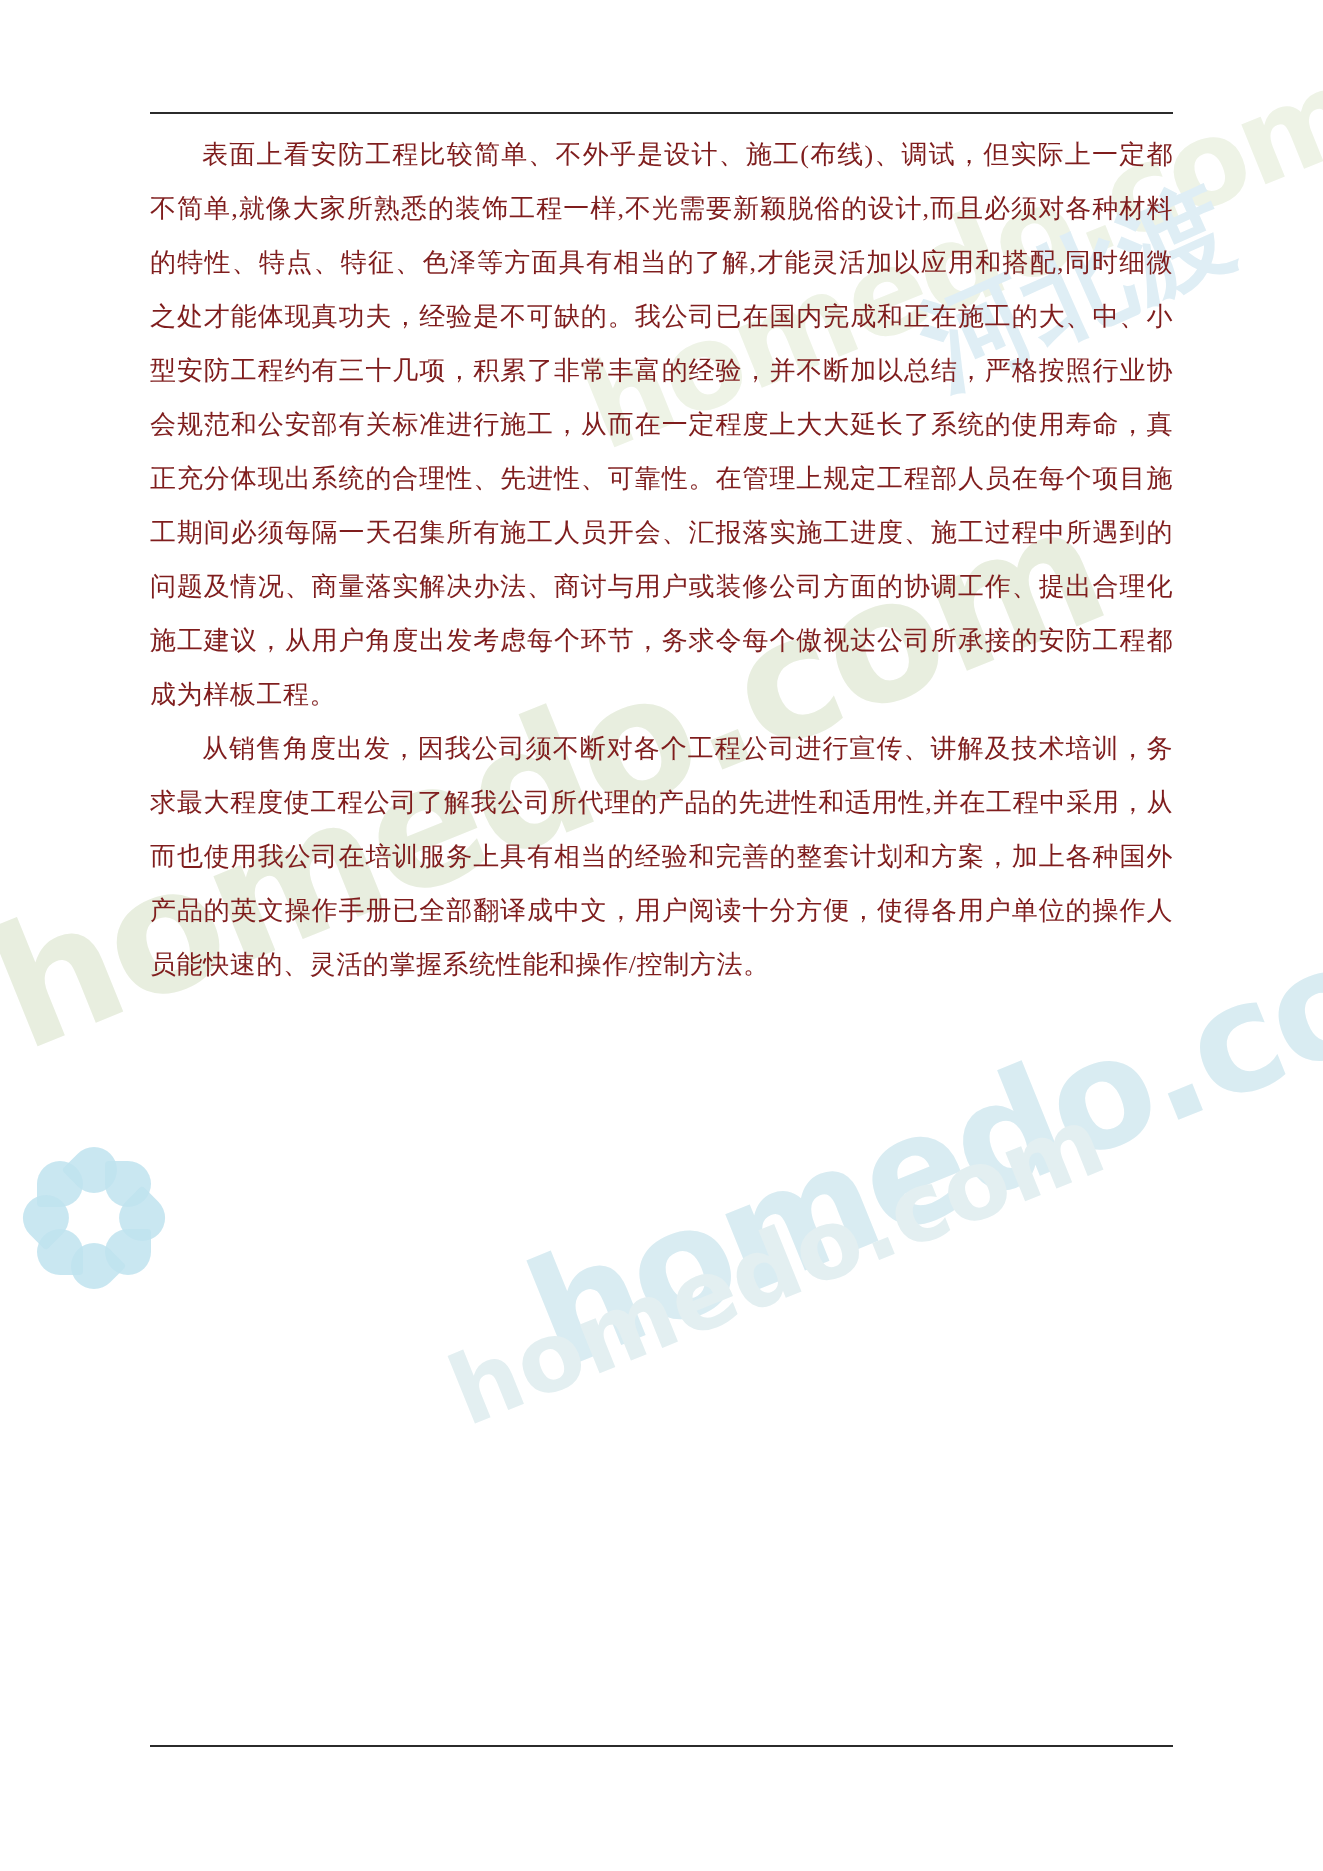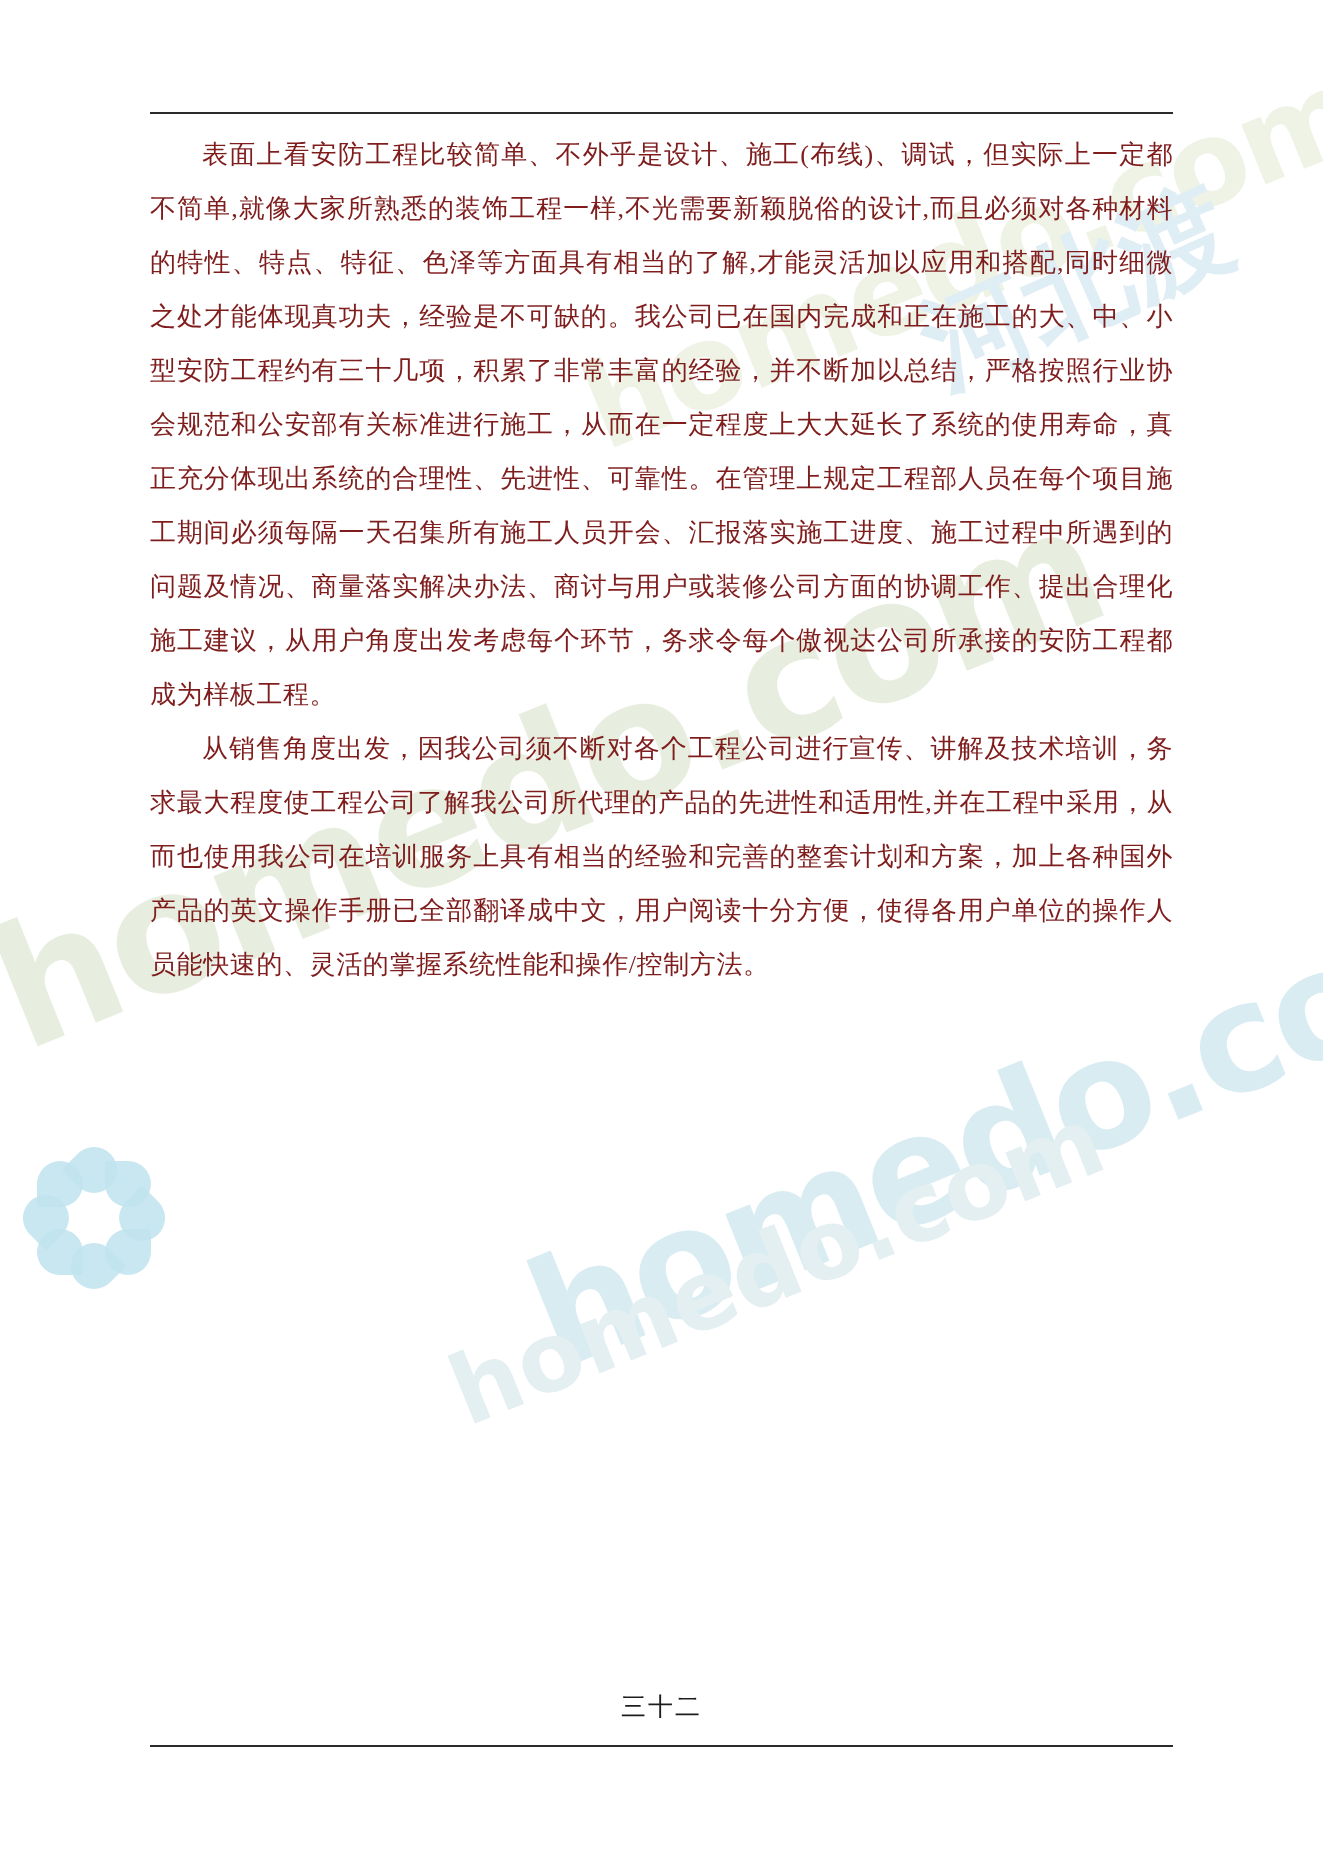--- a/index.html
+++ b/index.html
@@ -185,17 +185,16 @@
   </div>
 
   <div class="content">
     <div class="rule-top"></div>
 
     <div class="body-area">
       <p class="para">表面上看安防工程比较简单、不外乎是设计、施工(布线)、调试，但实际上一定都不简单,就像大家所熟悉的装饰工程一样,不光需要新颖脱俗的设计,而且必须对各种材料的特性、特点、特征、色泽等方面具有相当的了解,才能灵活加以应用和搭配,同时细微之处才能体现真功夫，经验是不可缺的。我公司已在国内完成和正在施工的大、中、小型安防工程约有三十几项，积累了非常丰富的经验，并不断加以总结，严格按照行业协会规范和公安部有关标准进行施工，从而在一定程度上大大延长了系统的使用寿命，真正充分体现出系统的合理性、先进性、可靠性。在管理上规定工程部人员在每个项目施工期间必须每隔一天召集所有施工人员开会、汇报落实施工进度、施工过程中所遇到的问题及情况、商量落实解决办法、商讨与用户或装修公司方面的协调工作、提出合理化施工建议，从用户角度出发考虑每个环节，务求令每个傲视达公司所承接的安防工程都成为样板工程。</p>
       <p class="para">从销售角度出发，因我公司须不断对各个工程公司进行宣传、讲解及技术培训，务求最大程度使工程公司了解我公司所代理的产品的先进性和适用性,并在工程中采用，从而也使用我公司在培训服务上具有相当的经验和完善的整套计划和方案，加上各种国外产品的英文操作手册已全部翻译成中文，用户阅读十分方便，使得各用户单位的操作人员能快速的、灵活的掌握系统性能和操作/控制方法。</p>
     </div>
 
-    <div class="footer">三十二</div>
     <div class="rule-bottom"></div>
   </div>
 
 </div>
 
 </body></html>

